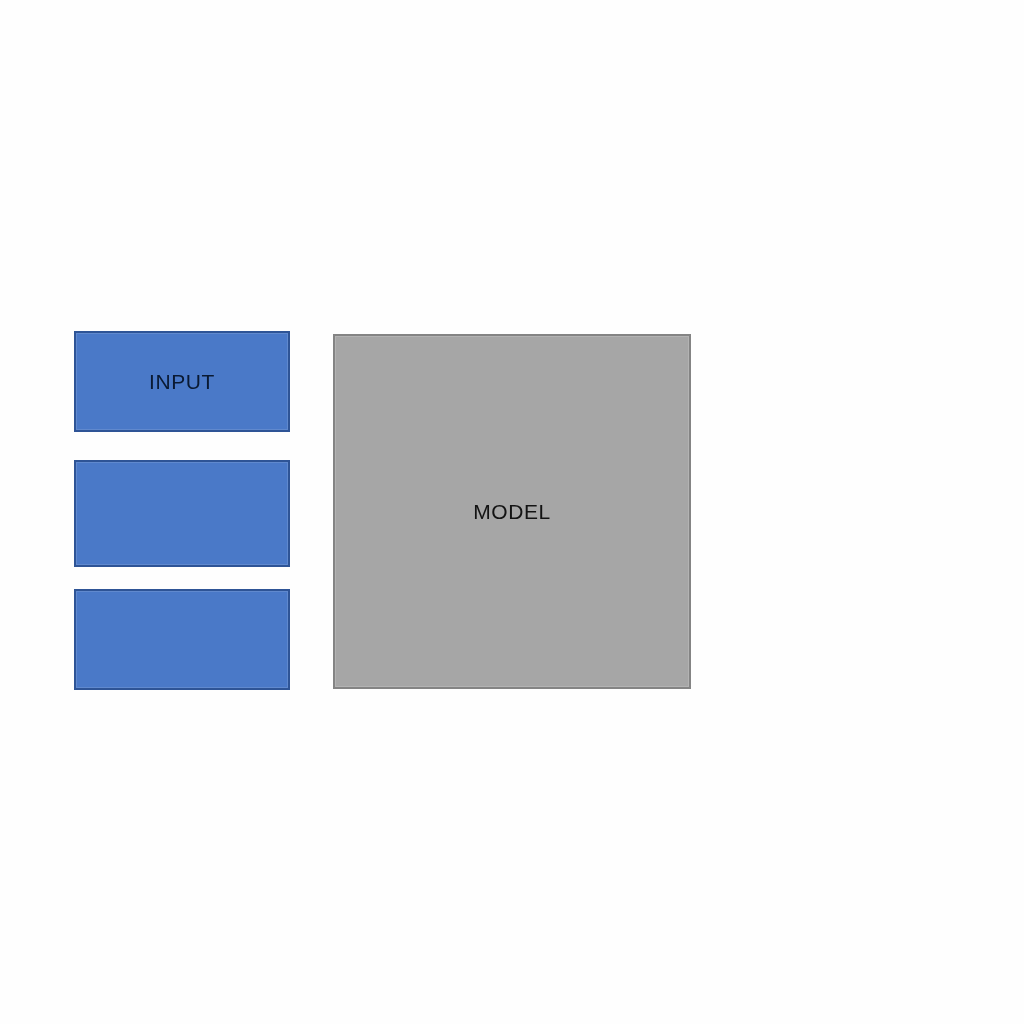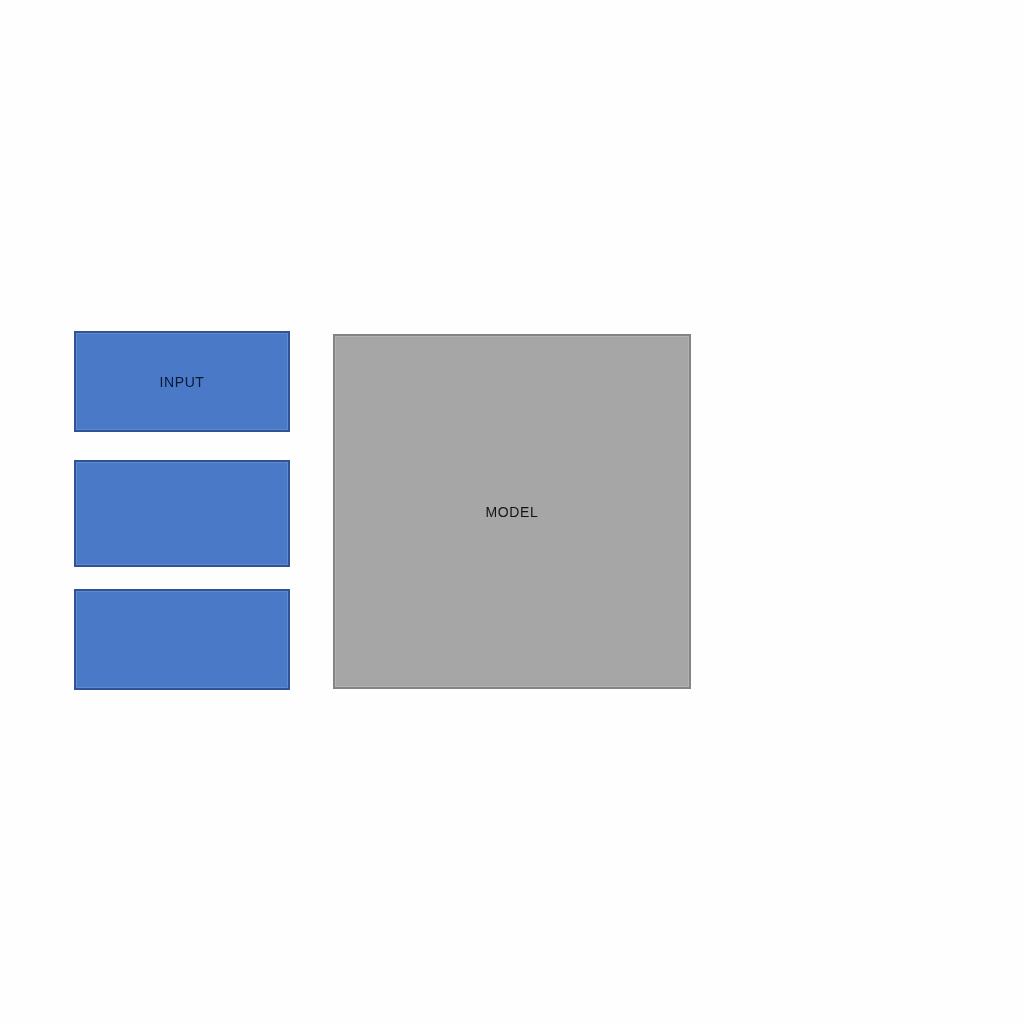--- a/index.html
+++ b/index.html
@@ -21,21 +21,21 @@
   .block {
     position: absolute;
     box-sizing: border-box;
     display: flex;
     align-items: center;
     justify-content: center;
     border-style: solid;
     border-width: 2px;
   }
   .block-label {
-    font-size: 14px;
+    font-size: 21px;
     letter-spacing: 0.6px;
     color: #0d0d0d;
     line-height: 1;
     white-space: nowrap;
     user-select: none;
   }
 
   
   .block-input {
     background: #4a79c8;

